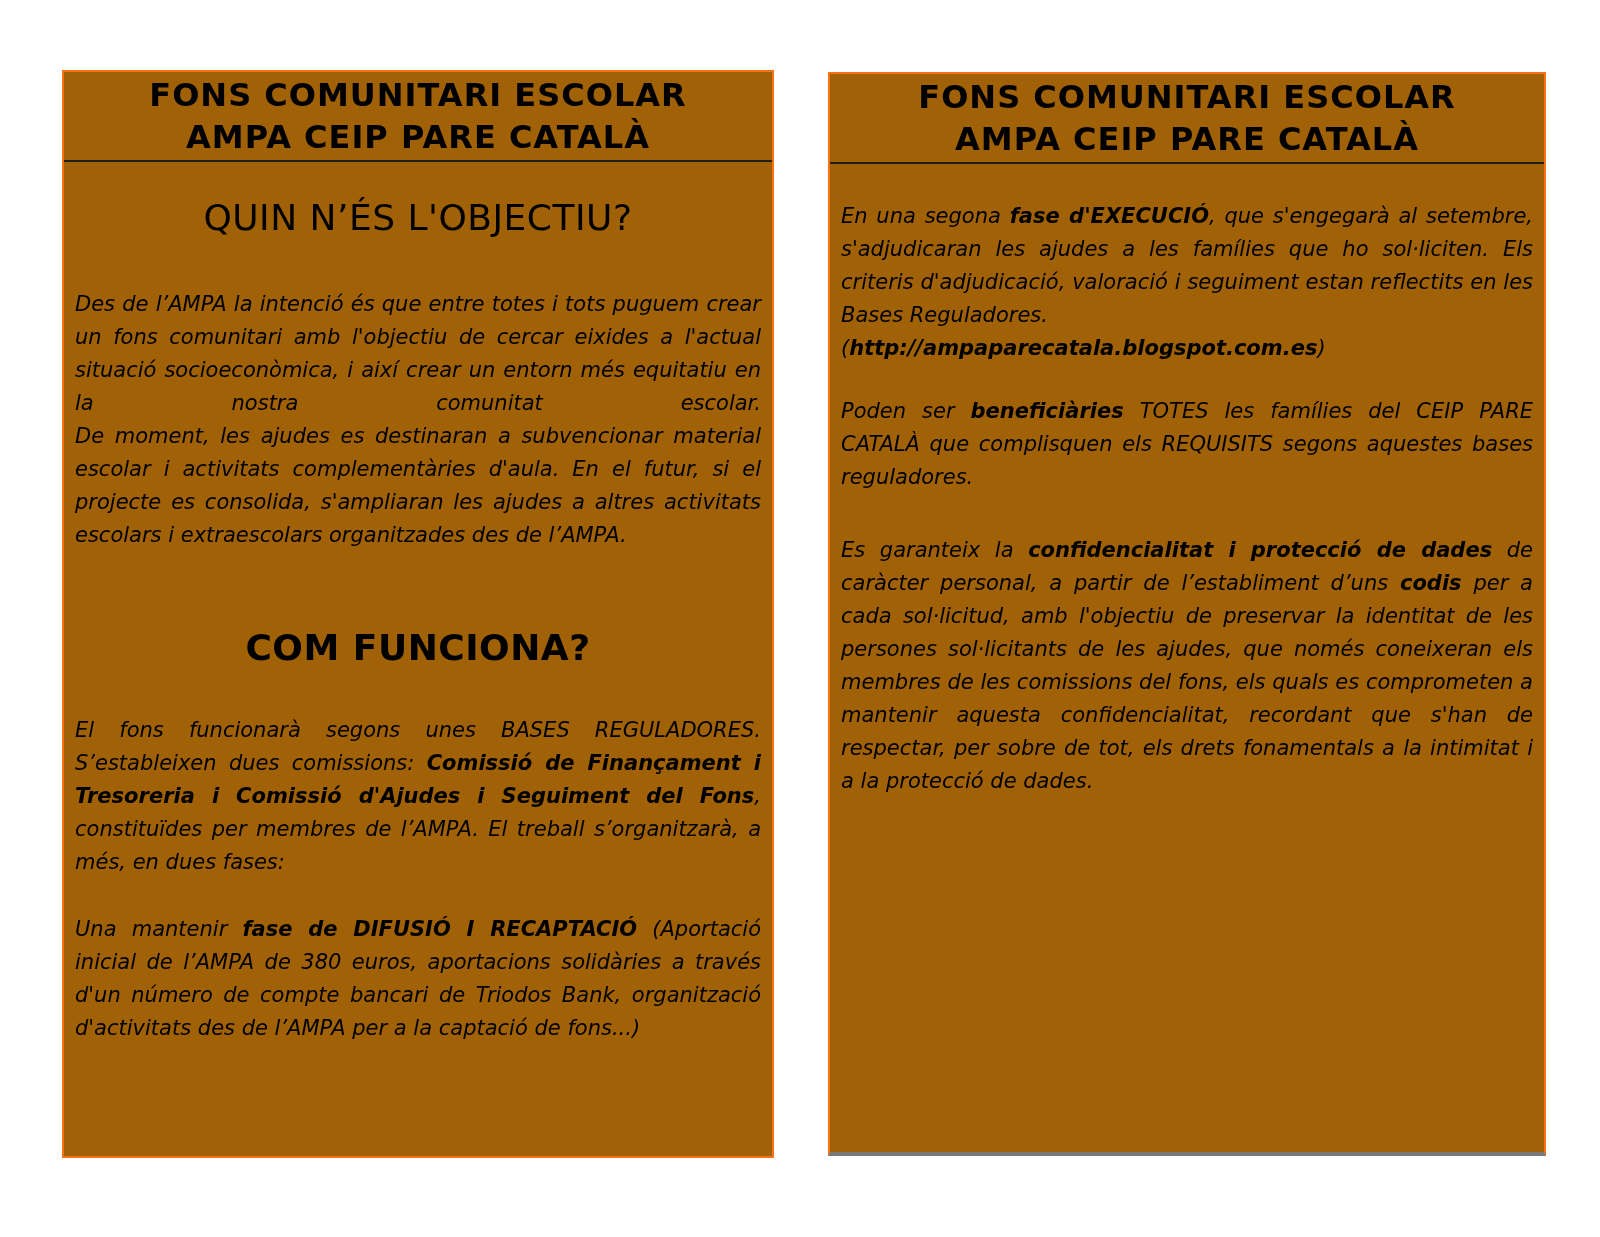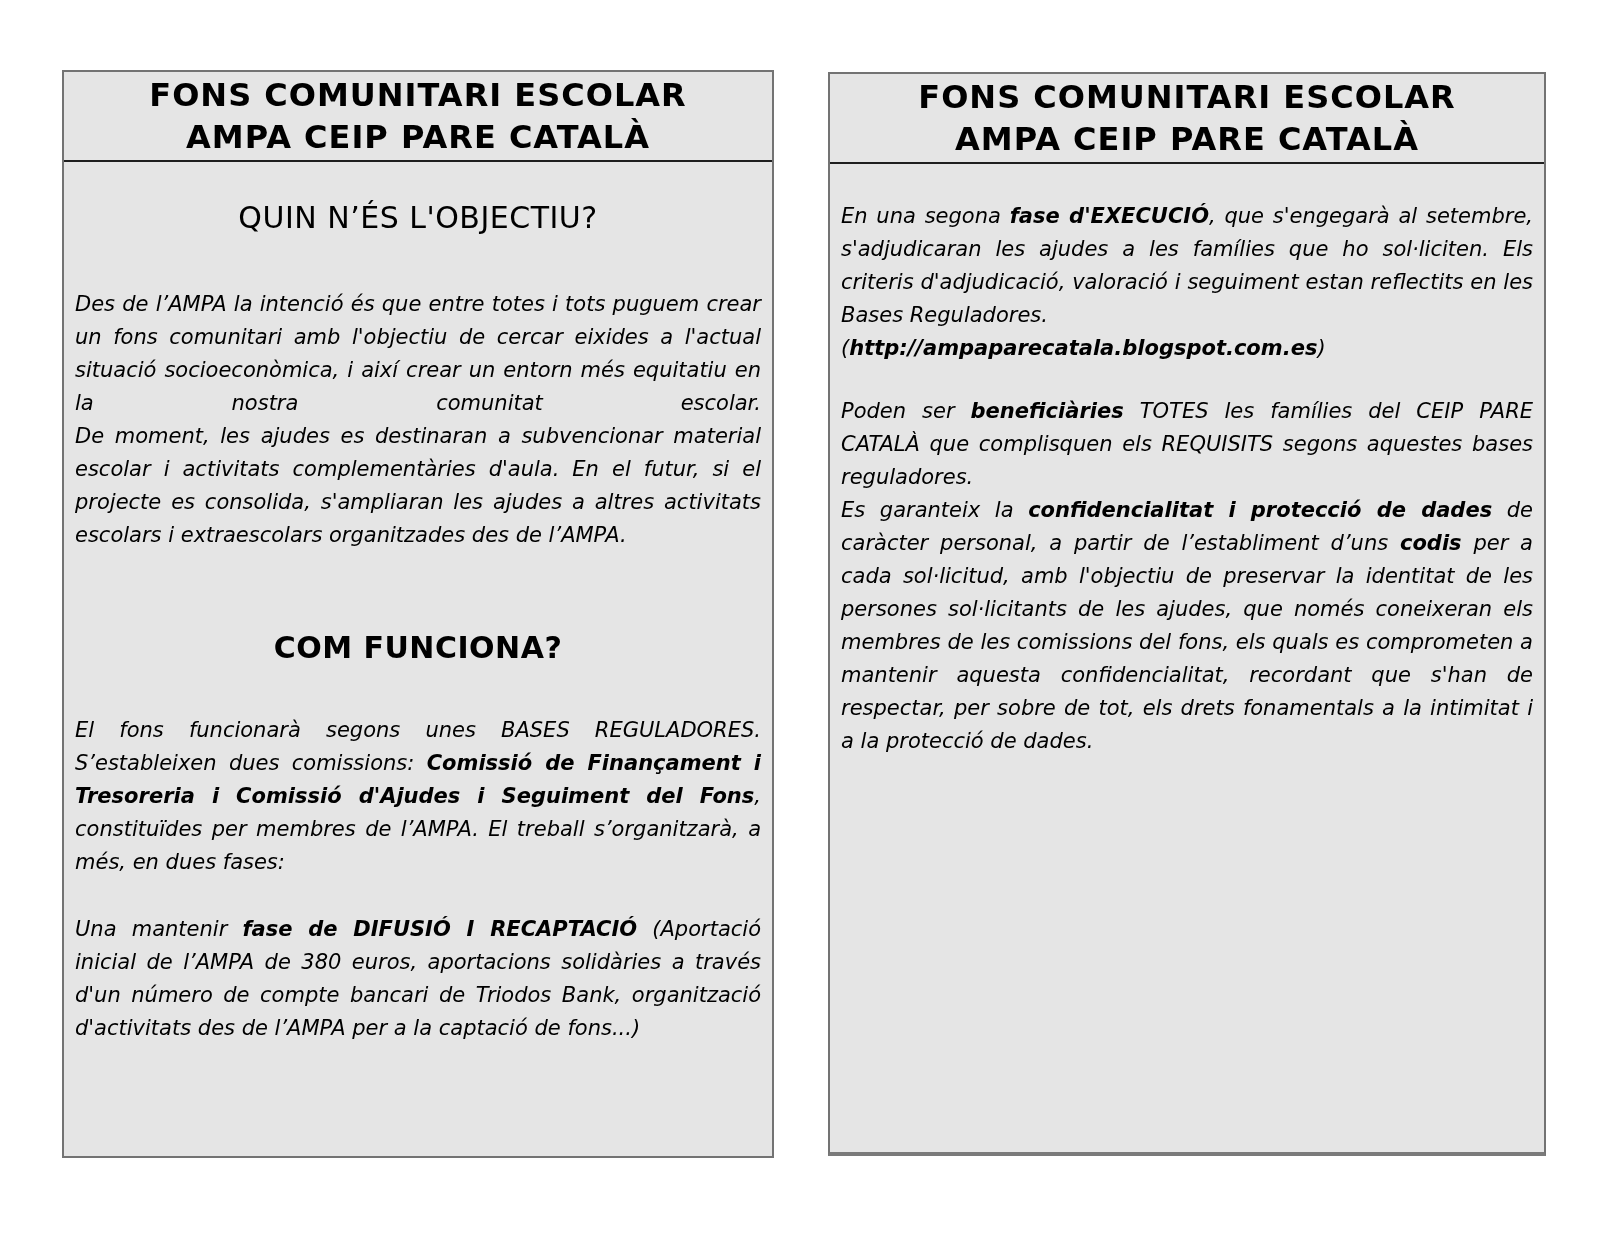--- a/index.html
+++ b/index.html
@@ -9,22 +9,22 @@
   }
   body {
     position: relative;
     width: 1600px;
     height: 1237px;
     font-family: "DejaVu Sans", sans-serif;
     color: #000000;
   }
   .panel {
     position: absolute;
-    background: #e5e5e5;
-    border: 2px solid #737373;
+    background: #a16207;
+    border: 2px solid #f97316;
     box-sizing: border-box;
     overflow: hidden;
   }
   #panel-left {
     left: 62px;
     top: 70px;
     width: 712px;
     height: 1088px;
   }
   #panel-right {
@@ -50,39 +50,39 @@
   .panel-body {
     padding: 0 11px;
     font-size: 21px;
     line-height: 33px;
     text-align: justify;
   }
   .section-heading {
     margin: 4px;
     text-align: center;
     text-align-last: center;
-    font-size: 30px;
+    font-size: 36px;
     line-height: 40px;
     font-weight: normal;
     letter-spacing: 0.5px;
   }
   .section-heading.bold { font-weight: bold; }
   .para { margin: 0; font-style: italic; }
   .justify-last { text-align-last: justify; }
   .url-line { margin: 0; text-align: center; text-align-last: left; }
   .b { font-weight: bold; }
   
   .mt-objheading { margin-top: 36px; }
   .mt-para1      { margin-top: 50px; }
   .mt-funheading { margin-top: 76px; }
   .mt-para2      { margin-top: 46px; }
   .mt-para3      { margin-top: 34px; }
   .mt-rpara1     { margin-top: 36px; }
   .mt-rpara2     { margin-top: 30px; }
-  .mt-rpara3     { }
+  .mt-rpara3     { margin-top: 40px; }
   .mt-rpara4     { margin-top: 38px; }
 </style>
 </head>
 <body>
 
 <section class="panel" id="panel-left">
   <header class="panel-header">
     <div>FONS COMUNITARI ESCOLAR</div>
     <div>AMPA CEIP PARE CATALÀ</div>
   </header>

